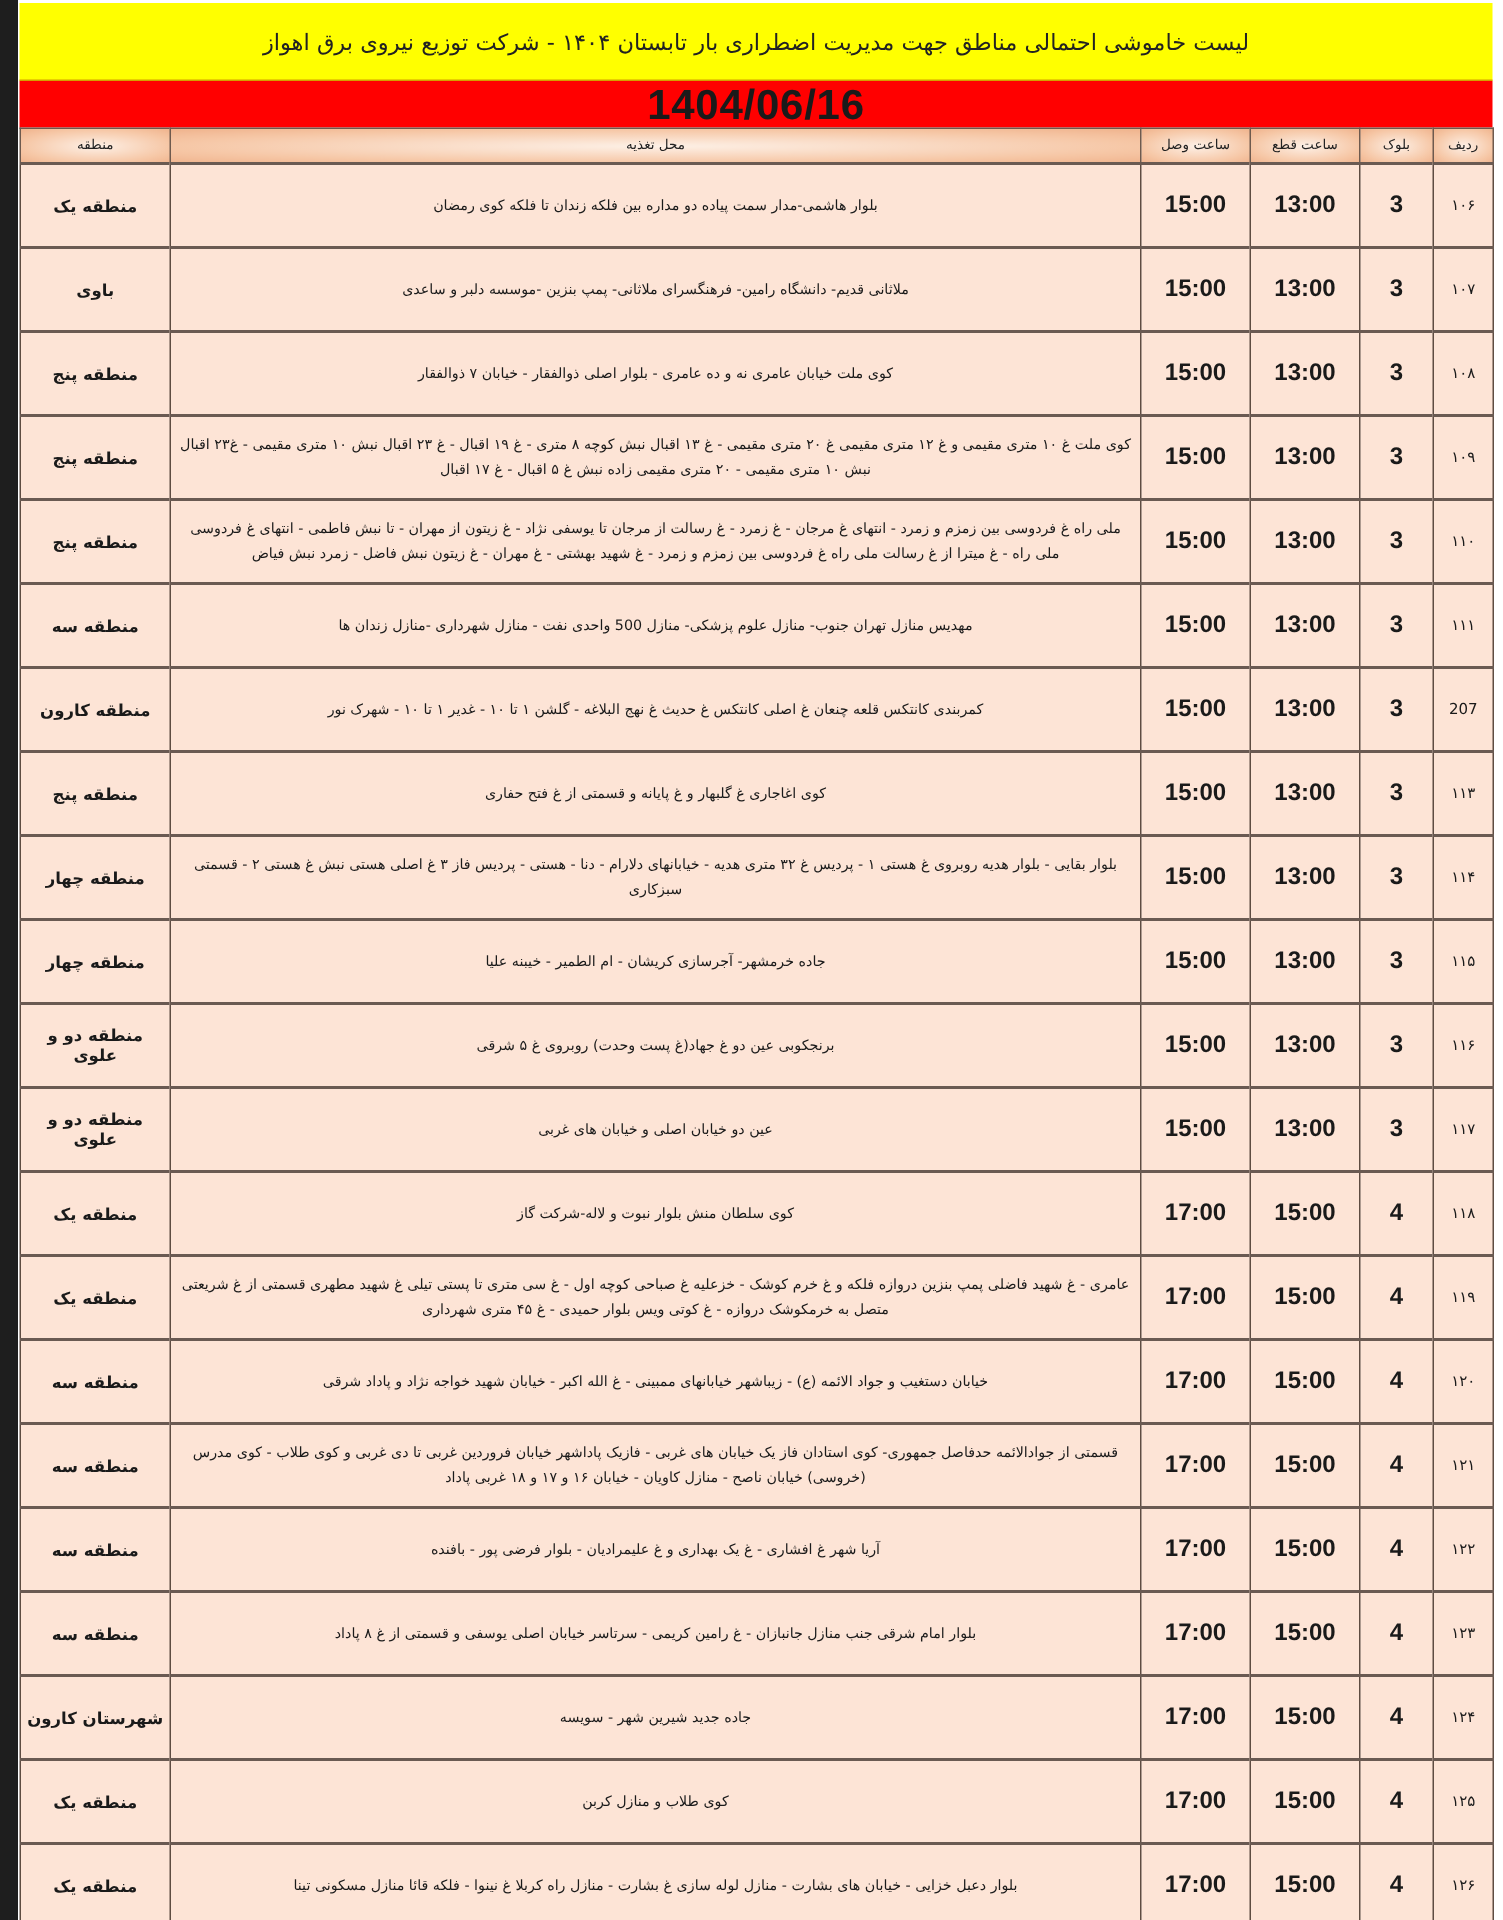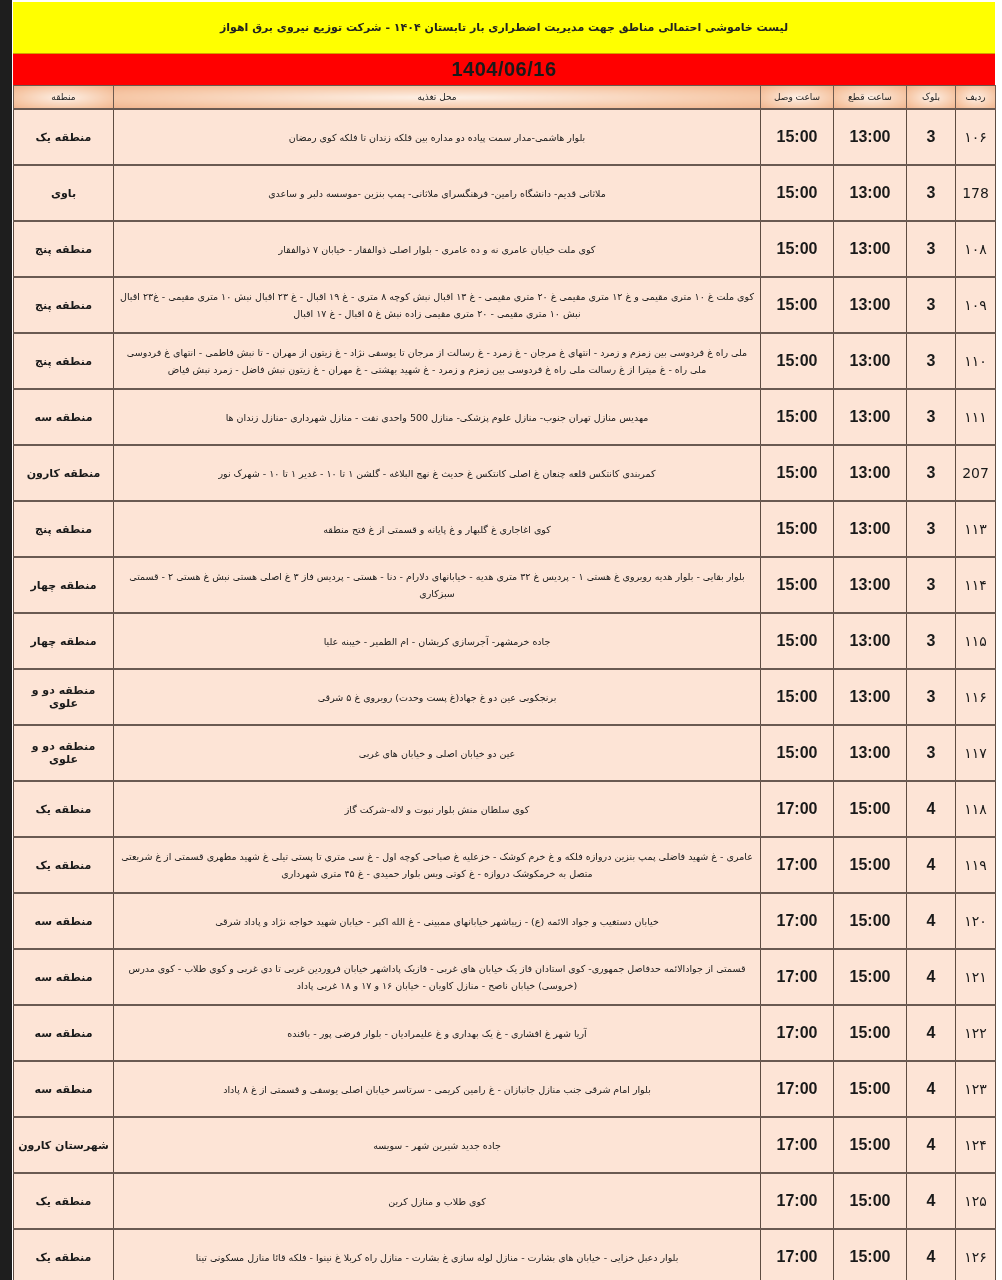--- a/index.html
+++ b/index.html
@@ -12,29 +12,29 @@
   .left-strip {
     position:absolute; left:0; top:0; width:12px; height:1280px;
     background:#1e1e1e;
   }
   .sheet {
     position:absolute; left:13px; top:2px; width:982px;
   }
   .title-band {
     height:51px; background:#ffff00;
     display:flex; align-items:center; justify-content:center;
-    font-weight:bold; font-size:11px; color:#222;
+    font-weight:normal; font-size:15px; color:#222;
     direction:rtl;
     border-bottom:1px solid #d4a000;
   }
   .date-band {
     height:31px; background:#ff0000;
     display:flex; align-items:center; justify-content:center;
     font-family:"Liberation Sans", sans-serif;
-    font-weight:bold; font-size:20px; color:#1a1a1a;
+    font-weight:bold; font-size:28px; color:#1a1a1a;
     letter-spacing:0.5px;
   }
   table.grid {
     width:982px; border-collapse:collapse; table-layout:fixed;
     direction:rtl;
   }
   table.grid th {
     height:22px;
     background:radial-gradient(ellipse at center, #fdf0e6 0%, #f6c7a6 70%, #f0b48e 100%);
     border:1px solid #6e5a4e;
@@ -43,21 +43,21 @@
   }
   table.grid td {
     height:54px;
     background:#fde4d6;
     border:1px solid #5e4c42;
     border-top:2px solid #6a5a52;
     text-align:center; vertical-align:middle;
     color:#1a1a1a;
     padding:0 4px;
   }
-  td.c-num { font-size:14px; }
+  td.c-num { font-size:10px; }
   td.c-block, td.c-time {
     font-family:"Liberation Sans", sans-serif;
     font-weight:bold; font-size:16px;
   }
   td.c-loc { font-size:9.5px; font-weight:normal; line-height:17px; }
   td.c-region { font-size:11px; font-weight:bold; }
 </style>
 </head>
 <body>
 
@@ -89,21 +89,21 @@
     <tbody id="rows">
         <tr>
           <td class="c-num">۱۰۶</td>
           <td class="c-block">3</td>
           <td class="c-time">13:00</td>
           <td class="c-time">15:00</td>
           <td class="c-loc">بلوار هاشمی-مدار سمت پیاده دو مداره بین فلکه زندان تا فلکه کوی رمضان</td>
           <td class="c-region">منطقه یک</td>
         </tr>
         <tr>
-          <td class="c-num">178</td>
+          <td class="c-num">۱۰۷</td>
           <td class="c-block">3</td>
           <td class="c-time">13:00</td>
           <td class="c-time">15:00</td>
           <td class="c-loc">ملاثانی قدیم- دانشگاه رامین- فرهنگسرای ملاثانی- پمپ بنزین -موسسه دلبر و ساعدی</td>
           <td class="c-region">باوی</td>
         </tr>
         <tr>
           <td class="c-num">۱۰۸</td>
           <td class="c-block">3</td>
           <td class="c-time">13:00</td>
@@ -141,21 +141,21 @@
           <td class="c-time">13:00</td>
           <td class="c-time">15:00</td>
           <td class="c-loc">کمربندی کانتکس قلعه چنعان غ اصلی کانتکس غ حدیث غ نهج البلاغه - گلشن ۱ تا ۱۰ - غدیر ۱ تا ۱۰ - شهرک نور</td>
           <td class="c-region">منطقه کارون</td>
         </tr>
         <tr>
           <td class="c-num">۱۱۳</td>
           <td class="c-block">3</td>
           <td class="c-time">13:00</td>
           <td class="c-time">15:00</td>
-          <td class="c-loc">کوی اغاجاری غ گلبهار و غ پایانه و قسمتی از غ فتح منطقه</td>
+          <td class="c-loc">کوی اغاجاری غ گلبهار و غ پایانه و قسمتی از غ فتح حفاری</td>
           <td class="c-region">منطقه پنج</td>
         </tr>
         <tr>
           <td class="c-num">۱۱۴</td>
           <td class="c-block">3</td>
           <td class="c-time">13:00</td>
           <td class="c-time">15:00</td>
           <td class="c-loc">بلوار بقایی - بلوار هدیه روبروی غ هستی ۱ - پردیس غ ۳۲ متری هدیه - خیابانهای دلارام - دنا - هستی - پردیس فاز ۳ غ اصلی هستی نبش غ هستی ۲ - قسمتی سبزکاری</td>
           <td class="c-region">منطقه چهار</td>
         </tr>

